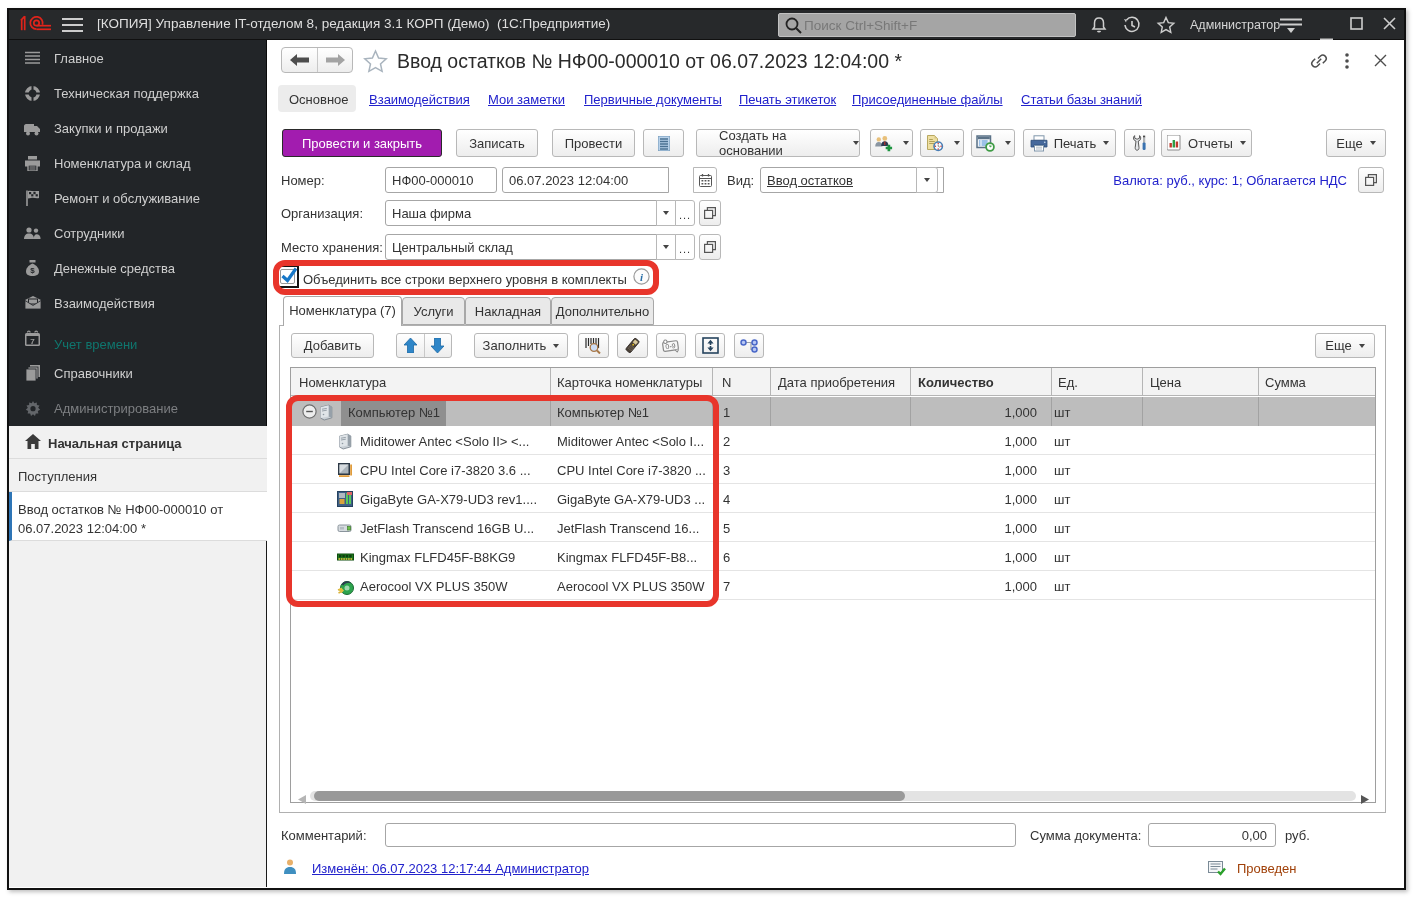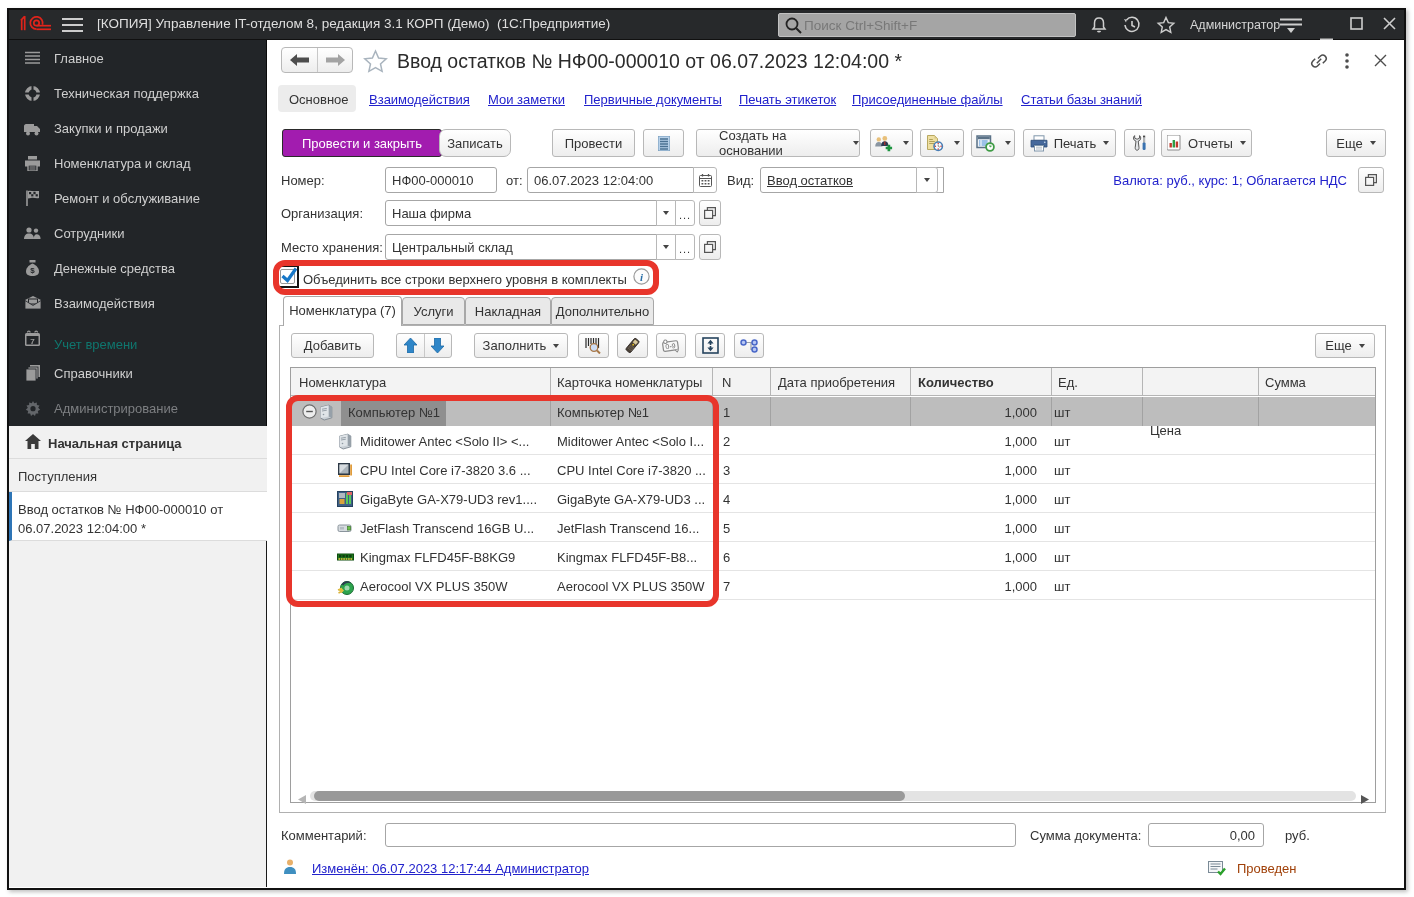--- a/index.html
+++ b/index.html
@@ -221,21 +221,21 @@
 <div class="lbl" style="left:289px; top:92px;">Основное</div>
 <div class="lbl blue" style="left:369px; top:92px; text-decoration:underline;">Взаимодействия</div>
 <div class="lbl blue" style="left:488px; top:92px; text-decoration:underline;">Мои заметки</div>
 <div class="lbl blue" style="left:584px; top:92px; text-decoration:underline;">Первичные документы</div>
 <div class="lbl blue" style="left:739px; top:92px; text-decoration:underline;">Печать этикеток</div>
 <div class="lbl blue" style="left:852px; top:92px; text-decoration:underline;">Присоединенные файлы</div>
 <div class="lbl blue" style="left:1021px; top:92px; text-decoration:underline;">Статьи базы знаний</div>
 </div>
 <div id="toolbar">
 <div class="btn" style="left:282px; top:129px; width:160px; height:28px; background:#a21caf; color:#fff; border-color:#2a2a2a;">Провести и закрыть</div>
-<div class="btn" style="left:439px; top:129px; width:72px; height:28px;border-radius:7px;">Записать</div>
+<div class="btn" style="left:456px; top:129px; width:82px; height:28px;">Записать</div>
 <div class="btn" style="left:552px; top:129px; width:83px; height:28px;">Провести</div>
 <div class="btn" style="left:643px; top:129px; width:41px; height:28px;">
       <svg width="12" height="15" viewBox="0 0 12 15">
         <rect x="0" y="0" width="12" height="15" rx="1" fill="#b9d2ea" stroke="#6f94b5" stroke-width="1"></rect>
         <g stroke="#4a7193" stroke-width="1.4">
           <path d="M2,3 h8 M2,5.5 h8 M2,8 h8 M2,10.5 h8 M2,13 h8"></path>
         </g>
       </svg>
     </div>
 <div class="btn" style="left:696px; top:129px; width:164px; height:28px;padding-left:22px;">Создать на основании<span class="caret"></span></div>
@@ -299,21 +299,21 @@
         <rect x="5.6" y="5" width="2.4" height="7.5" fill="#2e9e44"></rect>
         <rect x="8.7" y="6.5" width="2.4" height="6" fill="#c0392b"></rect>
       </svg>Отчеты<span class="caret"></span></div>
 <div class="btn" style="left:1326px; top:129px; width:60px; height:28px;">Еще<span class="caret"></span></div>
 </div>
 <div id="formrows">
 
 <div class="lbl" style="left:281px; top:173px;">Номер:</div>
 <div class="inp" style="left:385px; top:167px; width:112px; height:26px; border-radius:3px;">НФ00-000010</div>
 <div class="lbl" style="left:506px; top:173px;">от:</div>
-<div class="inp" style="left:527px; top:167px; width:167px; height:26px; border-radius:3px 0 0 3px;">06.07.2023 12:04:00</div>
+<div class="inp" style="left:502px; top:167px; width:167px; height:26px; border-radius:3px 0 0 3px;">06.07.2023 12:04:00</div>
 <div class="btn" style="left:693px; top:167px; width:24px; height:26px; border-radius:0 3px 3px 0; background:#fff;">
       <svg width="13" height="13" viewBox="0 0 13 13">
         <rect x="0.5" y="1.5" width="12" height="11" rx="1" fill="none" stroke="#555" stroke-width="1"></rect>
         <path d="M0.5,4.5 h12" stroke="#555" stroke-width="1"></path>
         <path d="M3.5,0 v2.5 M9.5,0 v2.5" stroke="#555" stroke-width="1.3"></path>
         <g fill="#555">
           <rect x="2.5" y="6" width="1.8" height="1.5"></rect>
           <rect x="5.6" y="6" width="1.8" height="1.5"></rect>
           <rect x="8.7" y="6" width="1.8" height="1.5"></rect>
           <rect x="2.5" y="9" width="1.8" height="1.5"></rect>
@@ -464,21 +464,21 @@
 <div class="abs" style="left:1051px; top:368px; width:1px; height:28px; background:#b5b5b5;"></div>
 <div class="abs" style="left:1142px; top:368px; width:1px; height:28px; background:#b5b5b5;"></div>
 <div class="abs" style="left:1258px; top:368px; width:1px; height:28px; background:#b5b5b5;"></div>
 </div>
 <div class="lbl" style="left:299px; top:375px;">Номенклатура</div>
 <div class="lbl" style="left:557px; top:375px;">Карточка номенклатуры</div>
 <div class="lbl" style="left:722px; top:375px;">N</div>
 <div class="lbl" style="left:778px; top:375px;">Дата приобретения</div>
 <div class="lbl" style="left:918px; top:375px;font-weight:bold;">Количество</div>
 <div class="lbl" style="left:1058px; top:375px;">Ед.</div>
-<div class="lbl" style="left:1150px; top:375px;margin-top:48px;">Цена</div>
+<div class="lbl" style="left:1150px; top:375px;">Цена</div>
 <div class="lbl" style="left:1265px; top:375px;">Сумма</div>
 <div id="rows">
 
 <div class="abs" style="left:291px; top:397px; width:1084px; height:29px; background:#bdbdbd;"></div>
 <div class="abs" style="left:550px; top:397px; width:1px; height:29px; background:#a2a2a2;"></div>
 <div class="abs" style="left:712px; top:397px; width:1px; height:29px; background:#a2a2a2;"></div>
 <div class="abs" style="left:770px; top:397px; width:1px; height:29px; background:#a2a2a2;"></div>
 <div class="abs" style="left:910px; top:397px; width:1px; height:29px; background:#a2a2a2;"></div>
 <div class="abs" style="left:1051px; top:397px; width:1px; height:29px; background:#a2a2a2;"></div>
 <div class="abs" style="left:1142px; top:397px; width:1px; height:29px; background:#a2a2a2;"></div>
@@ -602,21 +602,21 @@
       </svg></div>
 <div class="abs" style="left:310px; top:791px; width:1046px; height:10px; background:#e3e3e3; border-radius:5px;"></div>
 <div class="abs" style="left:314px; top:791px; width:591px; height:10px; background:#999999; border-radius:5px;"></div>
 
 <div class="abs" style="left:286px; top:395px; width:433px; height:212px; border:6px solid #e8352b; border-radius:12px;"></div>
 </div>
 <div id="bottombar">
 <div class="lbl" style="left:281px; top:828px;">Комментарий:</div>
 <div class="inp" style="left:385px; top:823px; width:631px; height:24px; border-radius:3px;"></div>
 <div class="lbl" style="left:1030px; top:828px;">Сумма документа:</div>
-<div class="inp" style="left:1148px; top:823px; width:116px; height:24px; border-radius:3px; justify-content:flex-end; padding-right:8px;">0,00</div>
+<div class="inp" style="left:1148px; top:823px; width:128px; height:24px; border-radius:3px; justify-content:flex-end; padding-right:8px;">0,00</div>
 <div class="lbl" style="left:1285px; top:828px;">руб.</div>
 <div class="abs" style="left:284px; top:859px;"><svg width="12" height="15" viewBox="0 0 12 15">
         <circle cx="6" cy="3.4" r="3" fill="#e8b06a"></circle>
         <path d="M0,15 C0,10 2,8 6,8 C10,8 12,10 12,15 Z" fill="#3f8fc0"></path>
       </svg></div>
 <div class="lbl blue" style="left:312px; top:861px; text-decoration:underline;">Изменён: 06.07.2023 12:17:44 Администратор</div>
 <div class="abs" style="left:1208px; top:861px;"><svg width="18" height="15" viewBox="0 0 18 15">
         <rect x="0.5" y="0.5" width="14" height="11" fill="#f4f6f8" stroke="#7a8a96" stroke-width="1"></rect>
         <g stroke="#7a8a96" stroke-width="1.2">
           <path d="M2.5,3 h10 M2.5,5.5 h10 M2.5,8 h7"></path>

